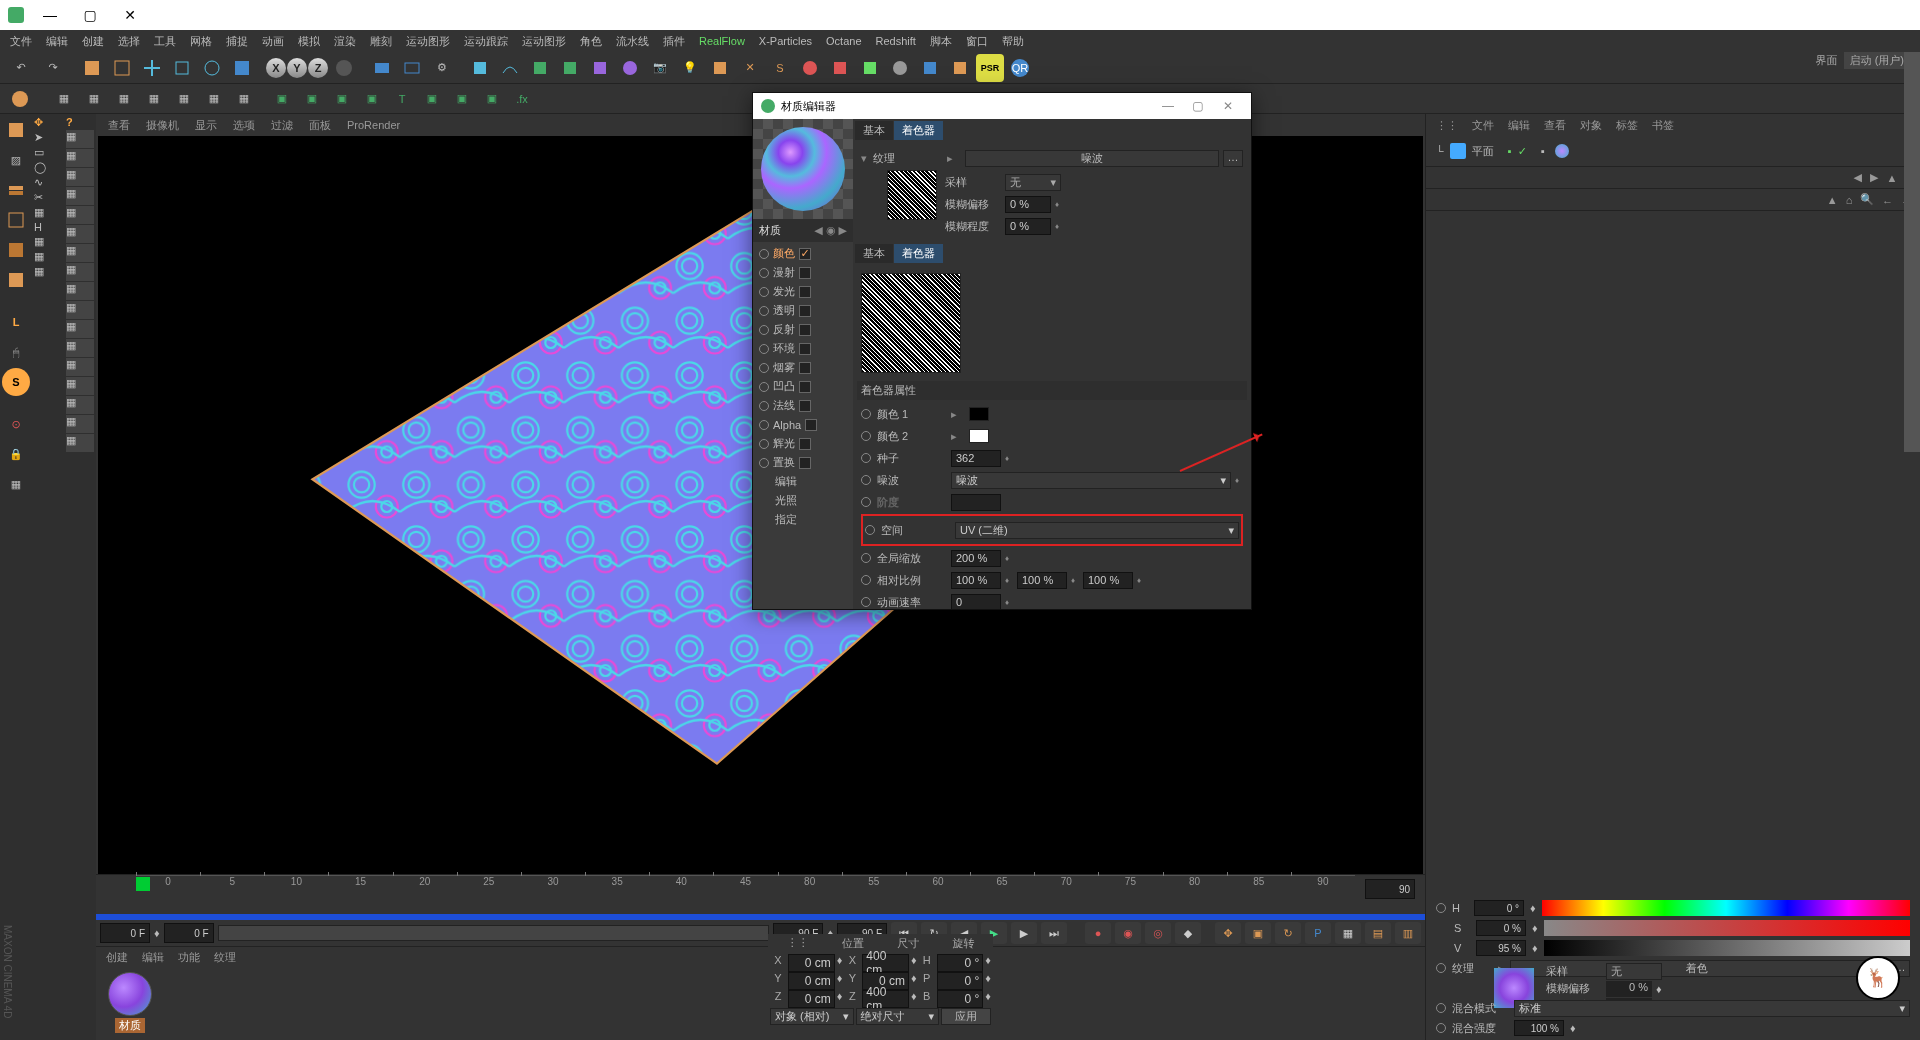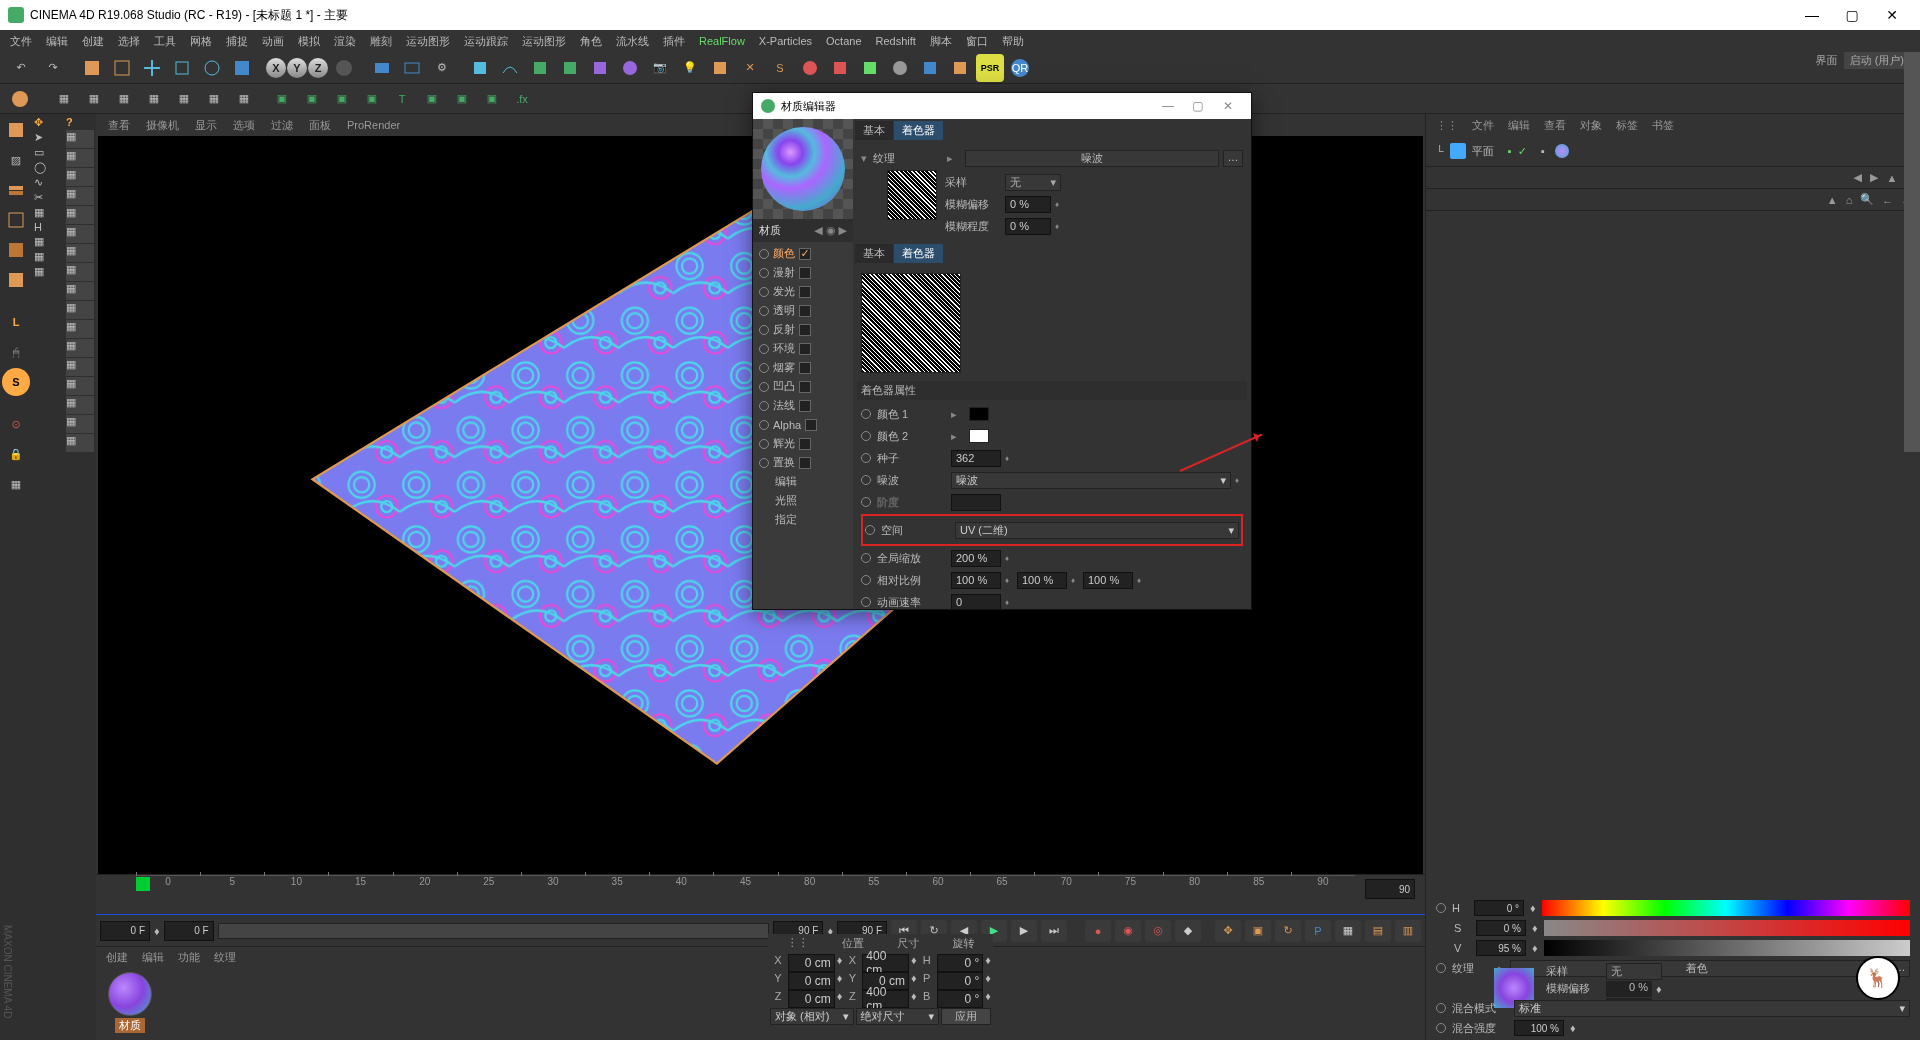--- a/index.html
+++ b/index.html
@@ -30,21 +30,21 @@
 .right-panel { width: 495px; background: #333; display: flex; flex-direction: column; border-left: 1px solid #222; }
 .obj-menu { height: 22px; display: flex; align-items: center; gap: 14px; padding: 0 10px; color: #999; }
 .obj-tree { height: 30px; padding: 4px 10px; display: flex; align-items: center; gap: 6px; }
 .obj-tree .pl-icon { width: 16px; height: 16px; background: #4af; border-radius: 2px; }
 .attr-panel { flex: 1; background: #333; border-top: 1px solid #222; position: relative; overflow: hidden; }
 .timeline-area { height: 40px; background: #333; display: flex; align-items: center; border-top: 1px solid #222; position: relative; }
 .timeline-ruler { position: absolute; left: 40px; right: 70px; top: 0; height: 20px; display: flex; border-top: 1px solid #555; }
 .timeline-ruler span { flex: 1; text-align: center; font-size: 10px; color: #999; position: relative; }
 .timeline-ruler span::before { content: ""; position: absolute; left: 0; top: -4px; width: 1px; height: 4px; background: #777; }
 .tl-marker { position: absolute; left: 40px; top: 2px; width: 14px; height: 14px; background: #0c3; }
-.playback { height: 32px; background: #333; display: flex; align-items: center; padding: 0 4px; gap: 4px; border-top: 1px solid #1d4ed8; }
+.playback { height: 32px; background: #333; display: flex; align-items: center; padding: 0 4px; gap: 4px; border-top: 6px solid #1d4ed8; }
 .pb-input { width: 50px; height: 20px; background: #222; border: 1px solid #111; color: #ccc; padding: 0 4px; text-align: right; font-size: 10px; }
 .pb-btn { width: 26px; height: 22px; background: #3a3a3a; border-radius: 3px; display: flex; align-items: center; justify-content: center; color: #ccc; }
 .pb-btn.green { color: #4d8; }
 .pb-btn.red { color: #d55; }
 .pb-btn.orange { color: #d95; }
 .mat-row { height: 22px; background: #333; display: flex; align-items: center; gap: 14px; padding: 0 10px; color: #999; border-top: 1px solid #222; }
 .mat-area { height: 72px; background: #333; display: flex; align-items: flex-start; padding: 4px; gap: 4px; }
 .mat-ball { width: 60px; display: flex; flex-direction: column; align-items: center; }
 .mat-ball .ball { width: 44px; height: 44px; border-radius: 50%; background: radial-gradient(circle at 35% 35%, #b8f, #84d 50%, #4ac); border: 1px solid #555; }
 .maxon { position: absolute; left: 2px; bottom: 22px; writing-mode: vertical-rl; font-size: 10px; color: #555; }
@@ -109,21 +109,20 @@
 
 .logo-circle { position: absolute; right: 20px; bottom: 40px; width: 44px; height: 44px; border-radius: 50%; background: #fff; border: 2px solid #000; display: flex; align-items: center; justify-content: center; font-size: 18px; z-index: 300; }
 
 svg.cube-ico { width: 20px; height: 20px; }
 </style>
 </head>
 <body>
 
 <div class="titlebar">
   <div class="app-icon"></div>
-  <div class="title">CINEMA 4D R19.068 Studio (RC - R19) - [未标题 1 *] - 主要</div>
   <div class="win-btn">—</div>
   <div class="win-btn">▢</div>
   <div class="win-btn">✕</div>
 </div>
 
 <div class="menubar">
   <span>文件</span>
   <span>编辑</span>
   <span>创建</span>
   <span>选择</span>

